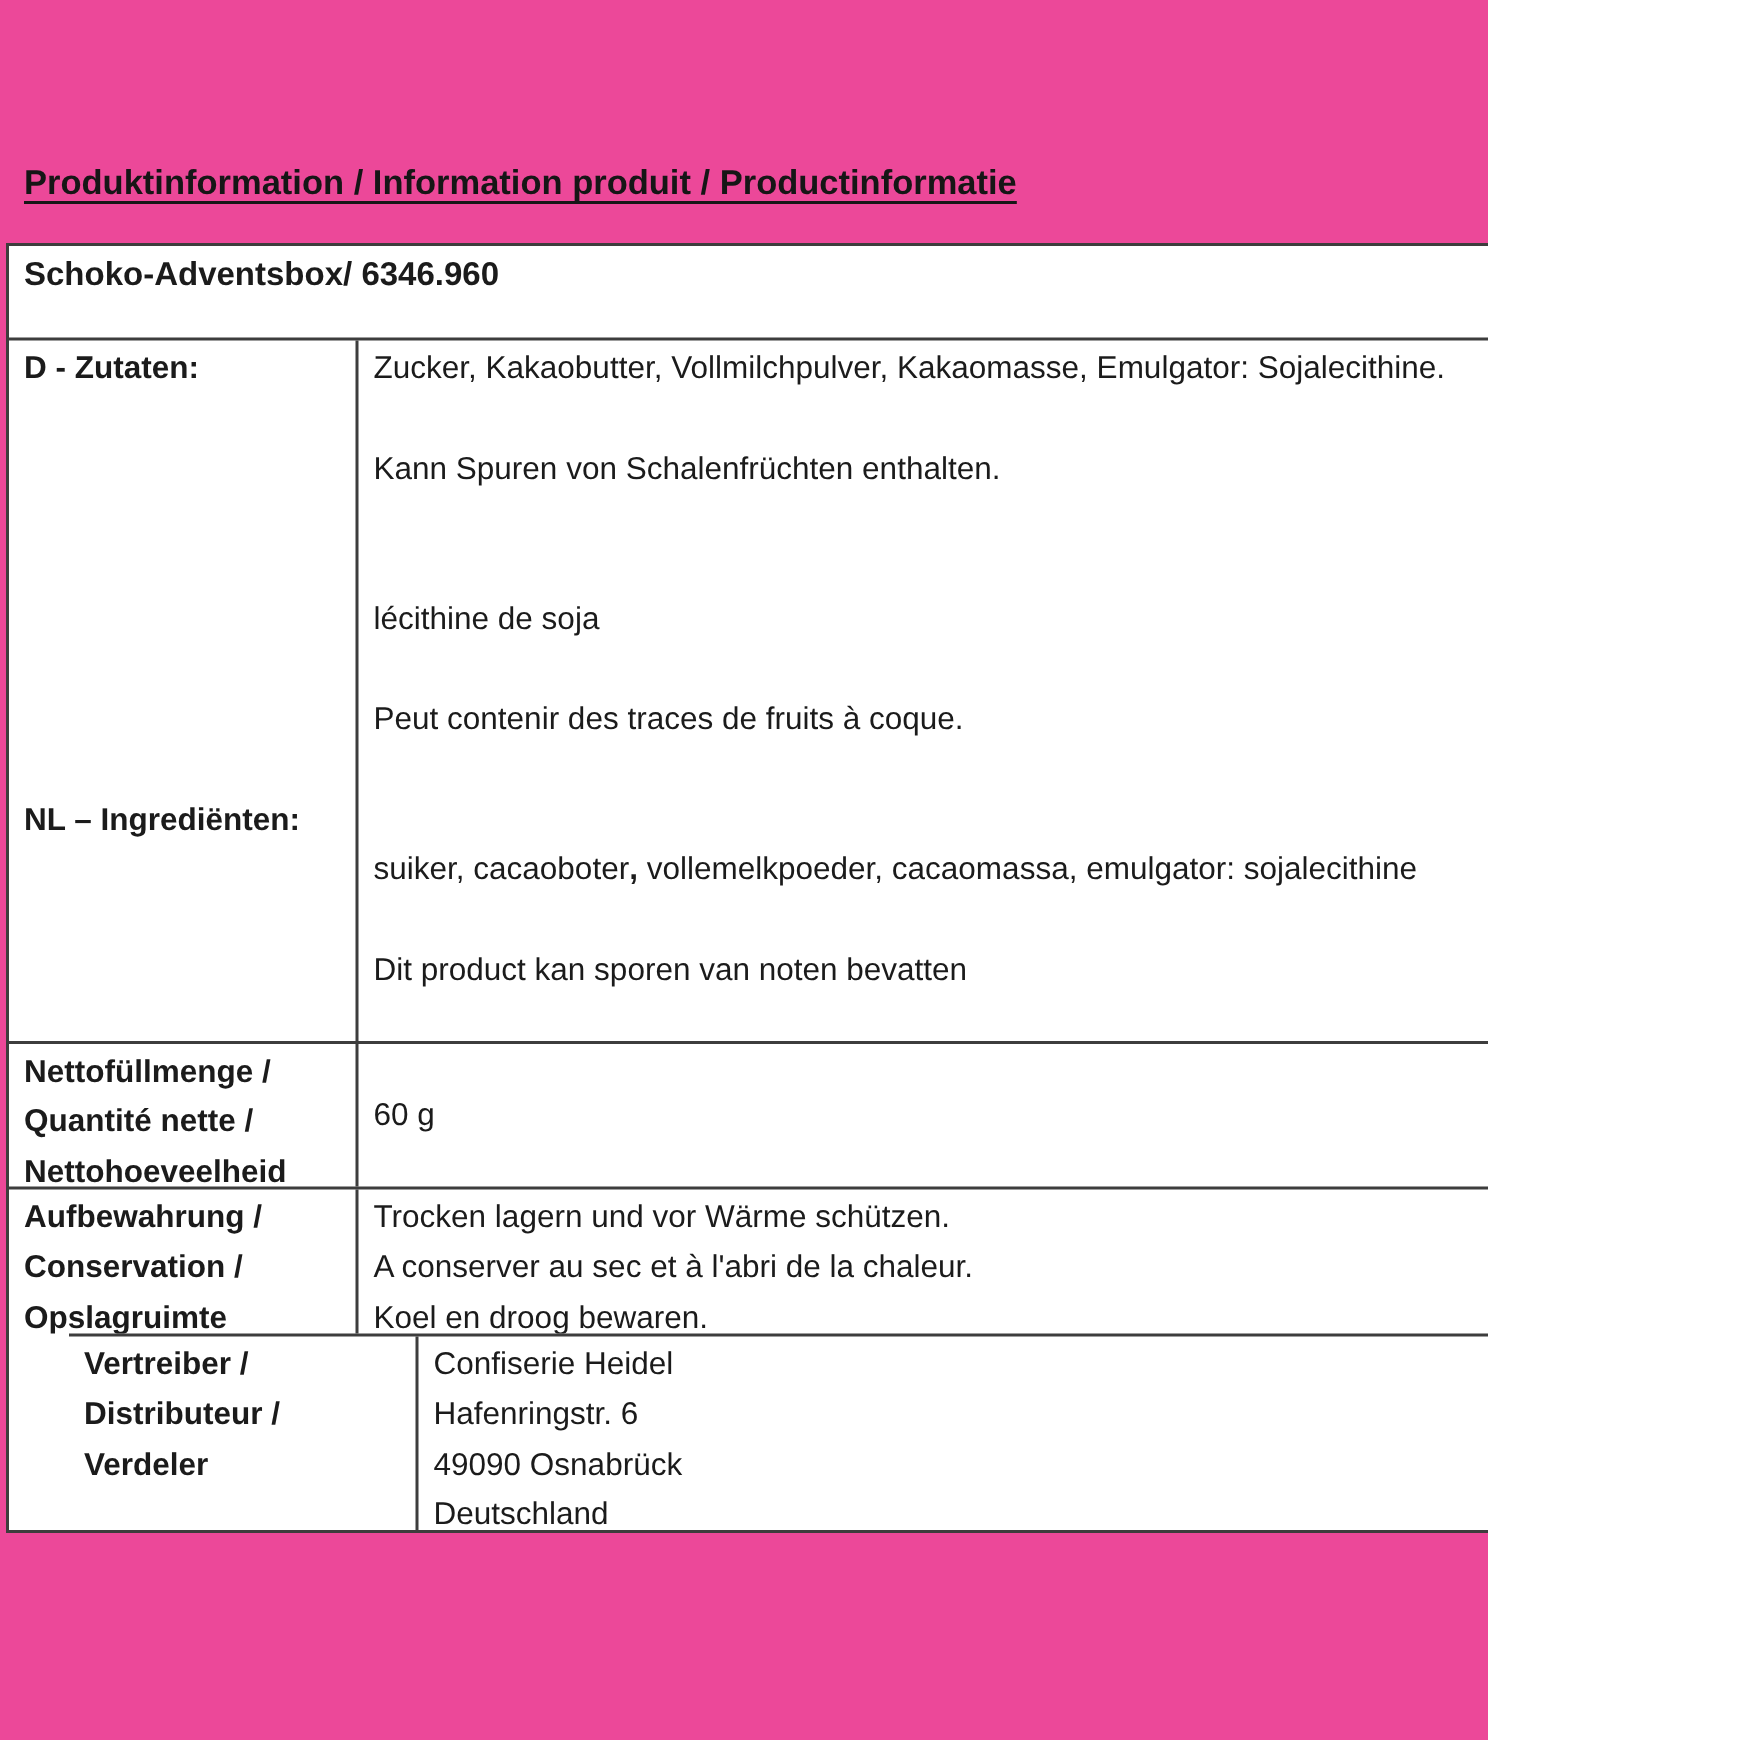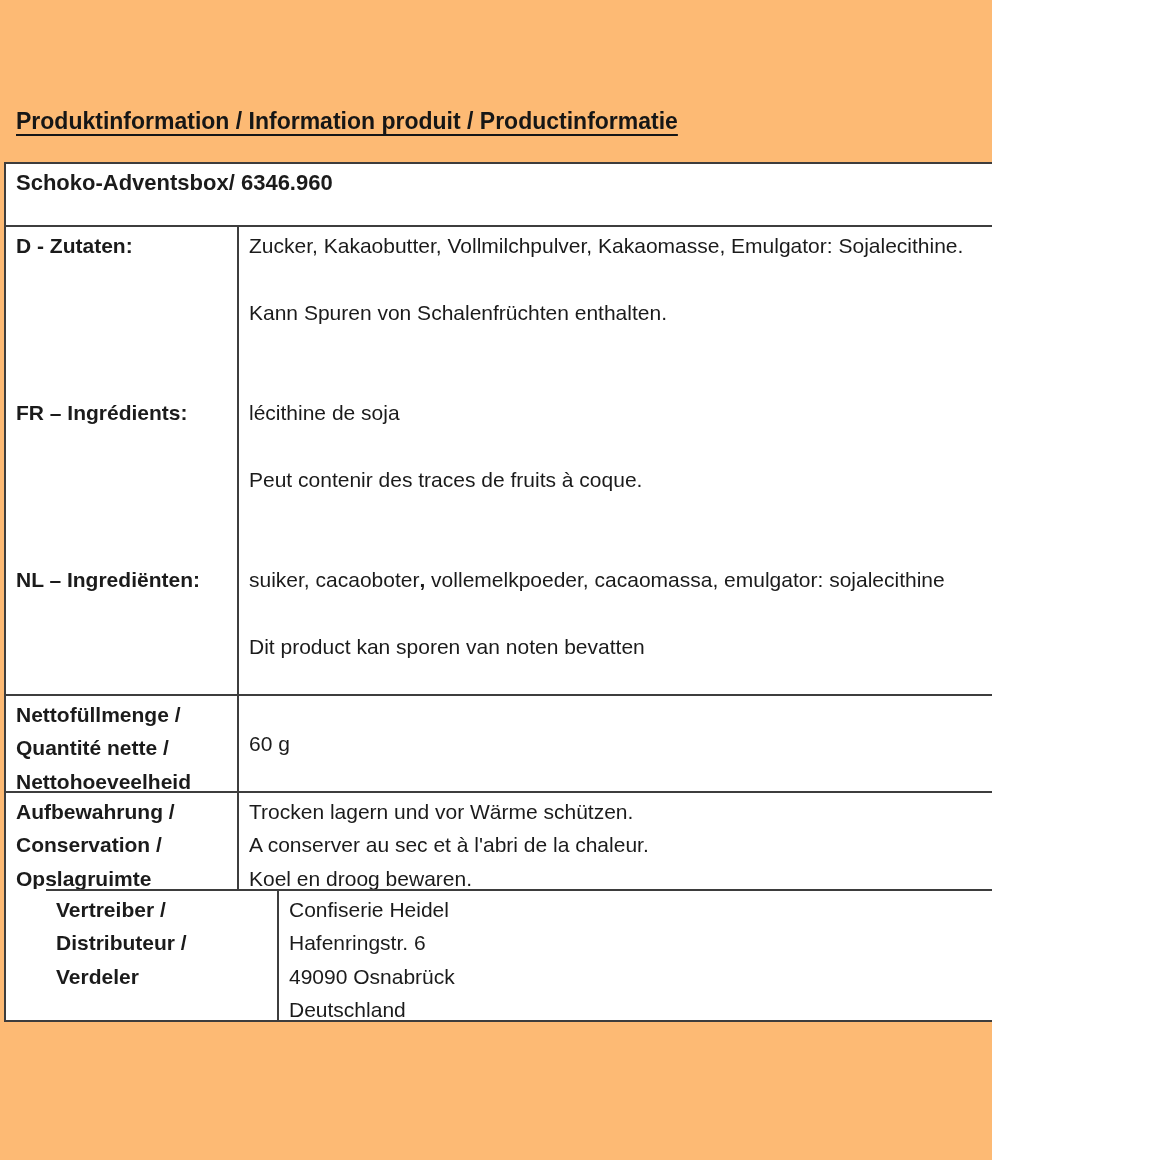--- a/index.html
+++ b/index.html
@@ -1,21 +1,21 @@
 <!DOCTYPE html>
 <html><head>
 <meta charset="utf-8">
 <style>
   * { margin: 0; padding: 0; box-sizing: border-box; }
   html, body { background: #ffffff; }
   .page {
     position: relative;
     width: 992px;
     height: 1160px;
-    background: #fdba74;
+    background: #ec4899;
     font-family: "Liberation Sans", sans-serif;
     color: #1b1b1b;
     overflow: hidden;
   }
   .title {
     position: absolute;
     left: 16px;
     top: 106px;
     font-size: 23px;
     font-weight: bold;
@@ -79,21 +79,20 @@
       </div>
     </div>
 
     <div class="row r-ingredients">
       <div class="cell cell-left">
         <div class="ln b">D - Zutaten:</div>
         <div class="ln"></div>
         <div class="ln"></div>
         <div class="ln"></div>
         <div class="ln"></div>
-        <div class="ln b">FR – Ingrédients:</div>
         <div class="ln"></div>
         <div class="ln"></div>
         <div class="ln"></div>
         <div class="ln"></div>
         <div class="ln b">NL – Ingrediënten:</div>
       </div>
       <div class="cell cell-right">
         <div class="ln">Zucker, Kakaobutter, Vollmilchpulver, Kakaomasse, Emulgator: Sojalecithine.</div>
         <div class="ln"></div>
         <div class="ln">Kann Spuren von Schalenfrüchten enthalten.</div>

